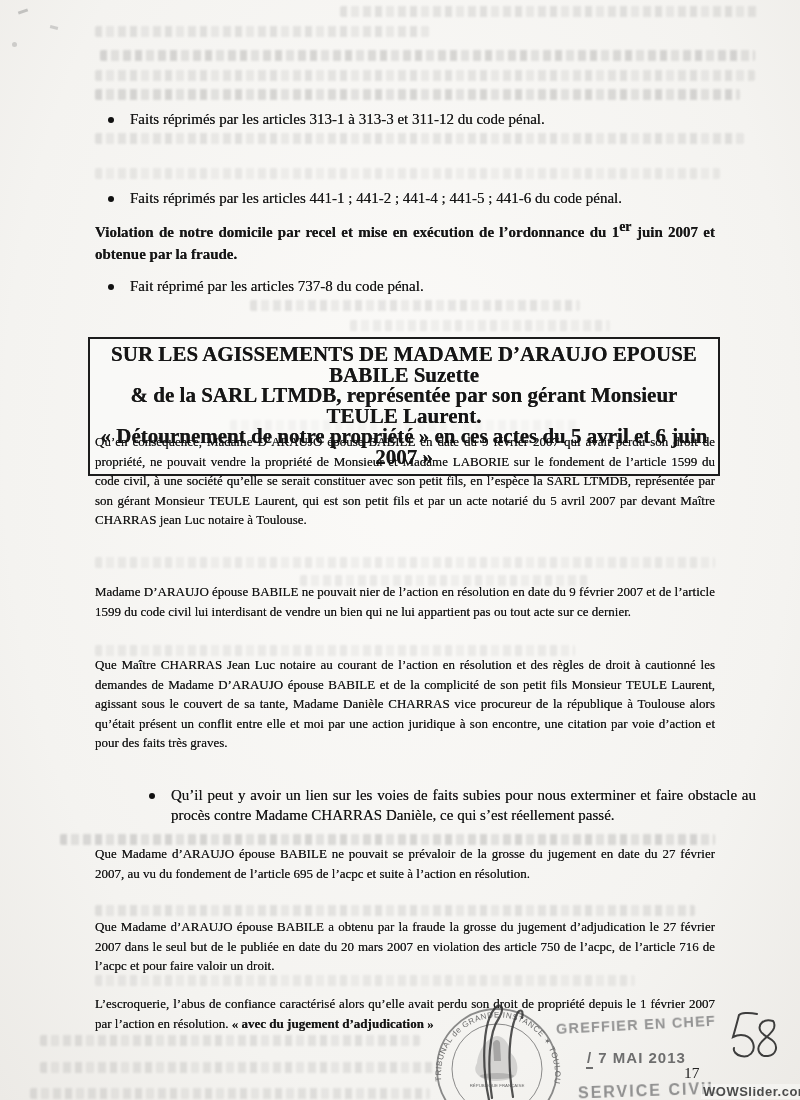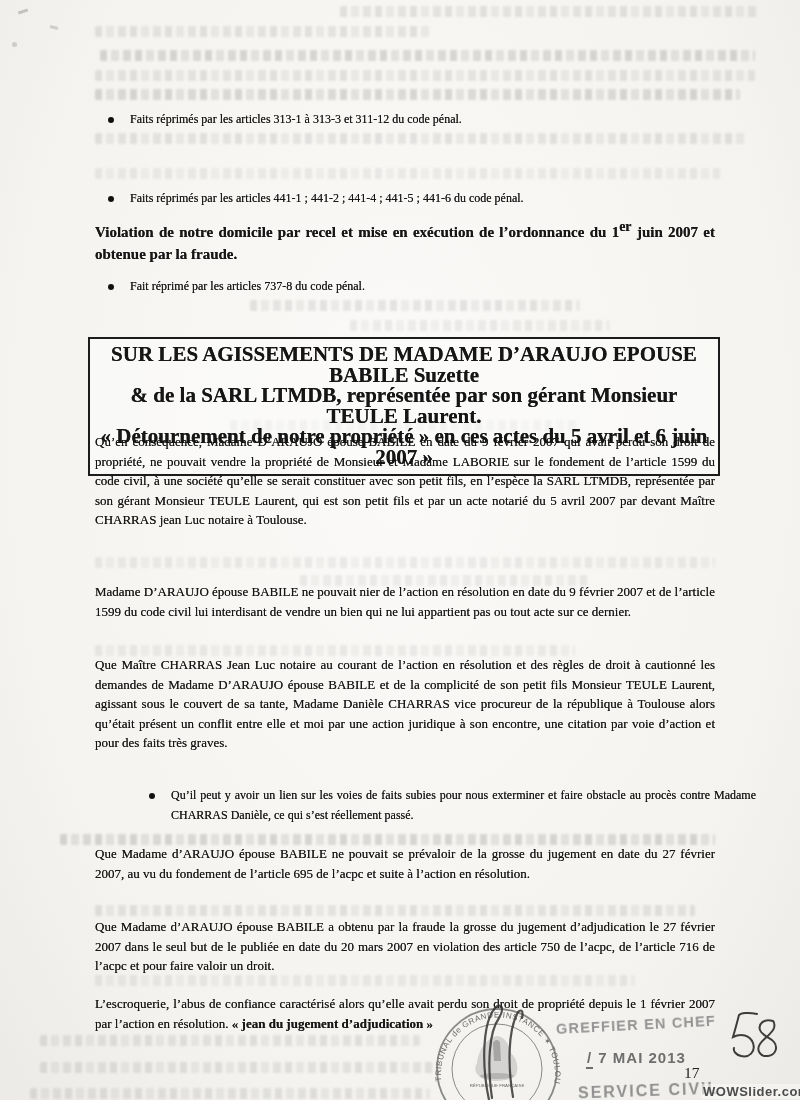--- a/index.html
+++ b/index.html
@@ -8,21 +8,21 @@
     position:relative;width:800px;height:1100px;overflow:hidden;
     background:#f4f3f0;
     background-image:radial-gradient(ellipse at 50% 40%, #fbfaf8 0%, #f4f3f0 70%, #eceae6 100%);
     font-family:"Liberation Serif", serif;
     color:#161616;
   }
   
   .doctext{position:absolute;left:95px;width:620px;font-size:13px;line-height:19.6px;
     text-align:justify;text-shadow:0 0 .4px rgba(10,10,10,.75);}
   .heading{font-weight:bold;font-size:15px;line-height:22px;}
-  .bullet{position:absolute;left:130px;width:585px;font-size:12px;line-height:19.6px;
+  .bullet{position:absolute;left:130px;width:585px;font-size:15px;line-height:19.6px;
     text-align:justify;text-shadow:0 0 .4px rgba(10,10,10,.75);font-family:Liberation Serif, serif;}
   .bullet .dot{position:absolute;left:-22px;top:7px;width:6px;height:6px;border-radius:50%;
     background:#111;}
   .boxed{position:absolute;left:88px;top:337px;width:612px;padding:5px 8px 7px 8px;
     border:2px solid #1c1c1c;background:rgba(252,252,250,.6);
     text-align:center;font-weight:bold;font-size:21px;line-height:20.5px;
     text-shadow:0 0 .4px rgba(10,10,10,.8);}
   sup{font-size:14px;vertical-align:super;line-height:0;}
   
   .bleed{position:absolute;height:11px;filter:blur(1.1px);opacity:.45;border-radius:2px;
@@ -110,21 +110,21 @@
   <div class="doctext" style="top:655px;">Que Maître CHARRAS Jean Luc notaire au courant de l’action en résolution et des règles de droit à cautionné les demandes de Madame D’ARAUJO épouse BABILE et de la complicité de son petit fils Monsieur TEULE Laurent,  agissant sous le couvert de sa tante, Madame Danièle CHARRAS vice procureur de la république à Toulouse alors qu’était présent un conflit entre elle et moi par une action juridique à son encontre, une citation par voie d’action et pour des faits très graves.</div>
 
   <div class="bullet" style="top:786px;margin-left:41px;">
     <span class="dot"></span>
     <span>Qu’il peut y avoir un lien sur les voies de faits subies pour nous exterminer et faire obstacle au procès contre Madame CHARRAS Danièle, ce qui s’est réellement passé.</span>
   </div>
 
   <div class="doctext" style="top:844px;">Que Madame d’ARAUJO épouse BABILE ne pouvait se prévaloir de la grosse du jugement en date du 27 février 2007, au vu du fondement de l’article 695 de l’acpc et suite à l’action en résolution.</div>
   <div class="doctext" style="top:917px;">Que Madame d’ARAUJO épouse BABILE a obtenu par la fraude la grosse du jugement d’adjudication le 27 février 2007 dans le seul but de le publiée en date du 20 mars 2007 en violation des article 750 de l’acpc, de l’article 716 de l’acpc et  pour faire valoir un droit.</div>
   <div class="doctext" style="top:994px;">
-    <span>L’escroquerie, l’abus de confiance caractérisé alors qu’elle avait perdu son droit de propriété depuis le 1 février 2007 par l’action en résolution. </span><b>« jean du jugement d’adjudication »</b>
+    <span>L’escroquerie, l’abus de confiance caractérisé alors qu’elle avait perdu son droit de propriété depuis le 1 février 2007 par l’action en résolution. </span><b>« avec du jugement d’adjudication »</b>
   </div>
 
   <svg class="seal" viewBox="0 0 138 138">
     <g stroke="#6f6f6f" fill="none" opacity="0.8">
       <circle cx="69" cy="67" r="60" stroke-width="1.8"></circle>
       <circle cx="69" cy="67" r="45" stroke-width="1"></circle>
     </g>
     <defs>
       <path id="arcTop" d="M 14 83 A 57 57 0 1 1 126 83"></path>
       <path id="arcBottom" d="M 26 96 A 52 52 0 0 0 114 96"></path>

